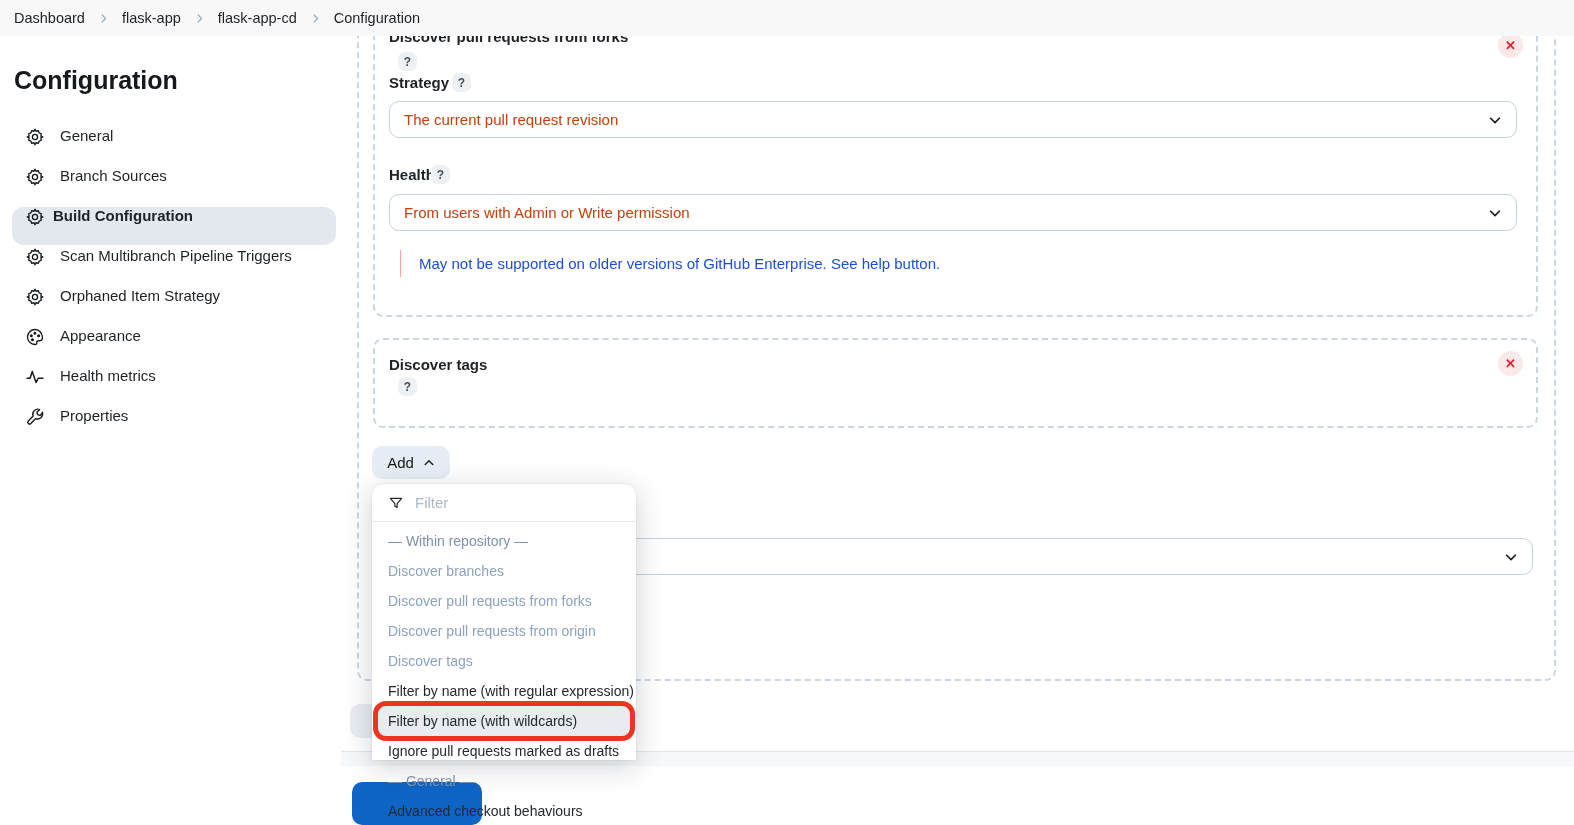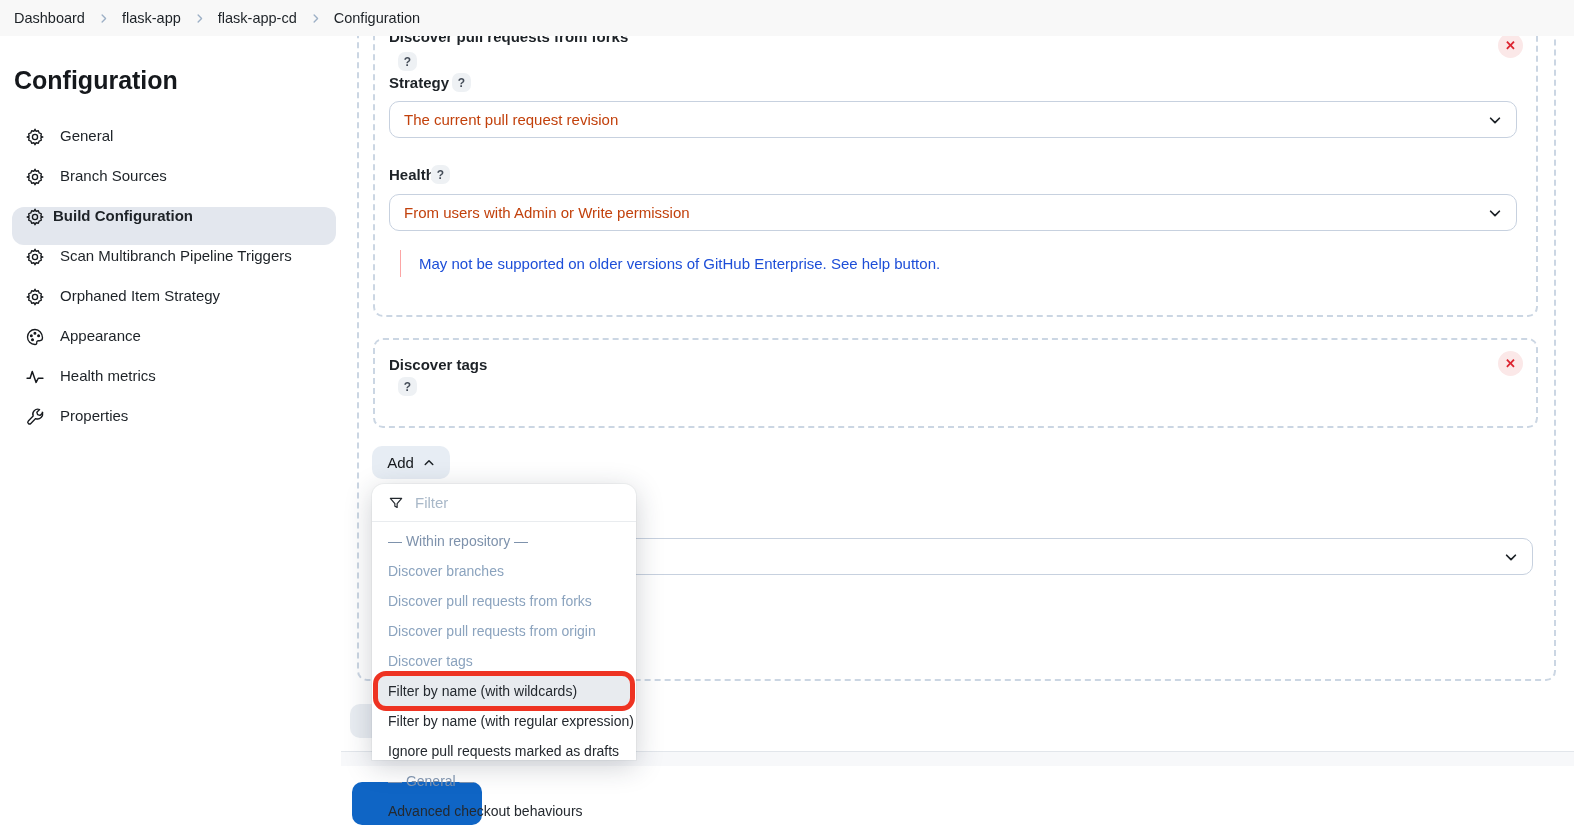--- a/index.html
+++ b/index.html
@@ -141,22 +141,22 @@
         </svg>
       <input type="text" placeholder="Filter" style="">
     </div>
     <div class="menu-sep"></div>
     <div class="menu-list">
       <div class="menu-item header">— Within repository —</div>
       <div class="menu-item muted">Discover branches</div>
       <div class="menu-item muted">Discover pull requests from forks</div>
       <div class="menu-item muted">Discover pull requests from origin</div>
       <div class="menu-item muted">Discover tags</div>
+      <div class="menu-item normal">Filter by name (with regular expression)</div>
       <div class="menu-item normal highlighted">Filter by name (with wildcards)</div>
-      <div class="menu-item normal">Filter by name (with regular expression)</div>
       <div class="menu-item normal">Ignore pull requests marked as drafts</div>
       <div class="menu-item header">— General —</div>
       <div class="menu-item normal">Advanced checkout behaviours</div>
     </div>
   </div>
 
   <div class="topbar">
     <span class="crumb">Dashboard</span>
     <span class="crumb-sep">
         <svg width="11" height="11" viewBox="0 0 16 16" fill="none" stroke="currentColor" stroke-width="2" stroke-linecap="round" stroke-linejoin="round">

